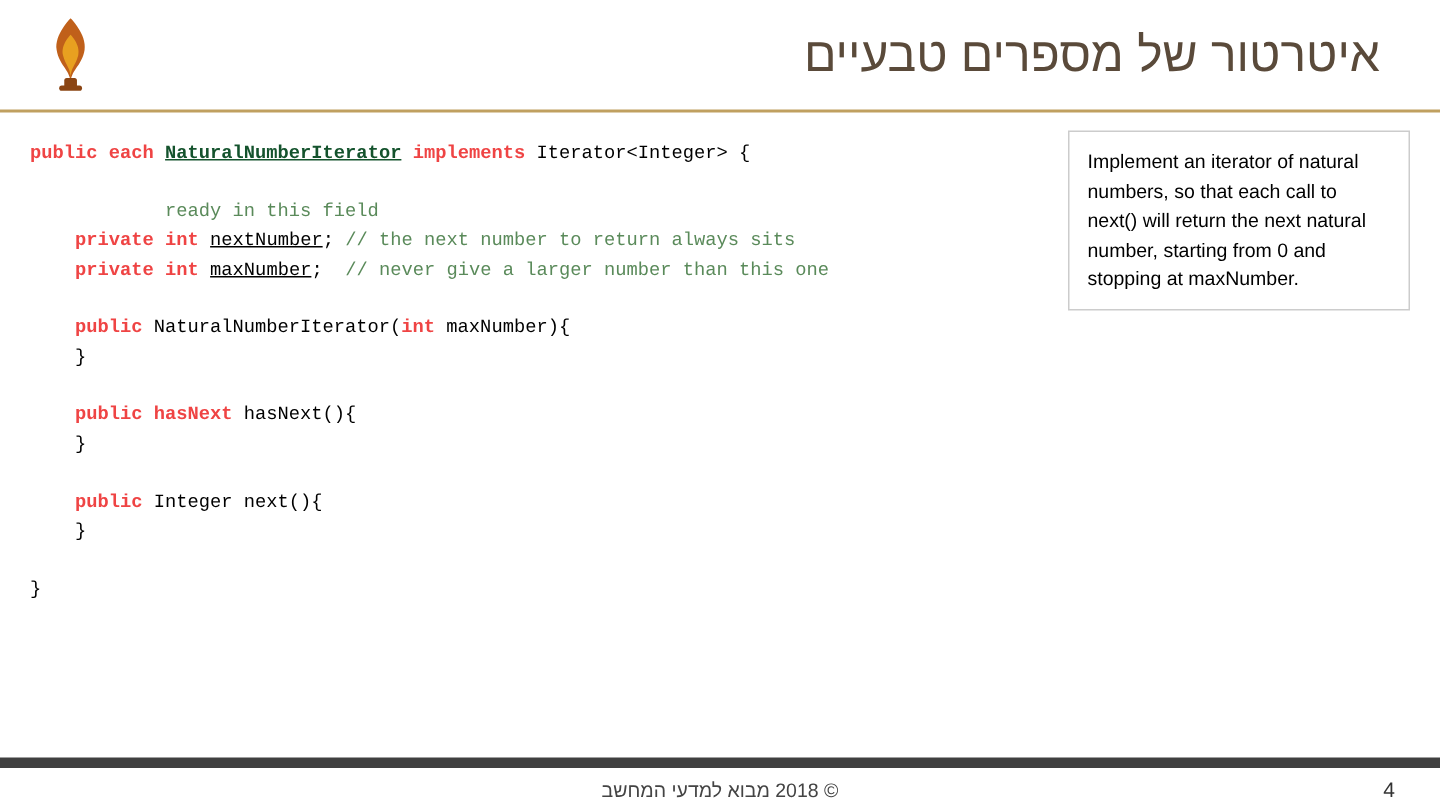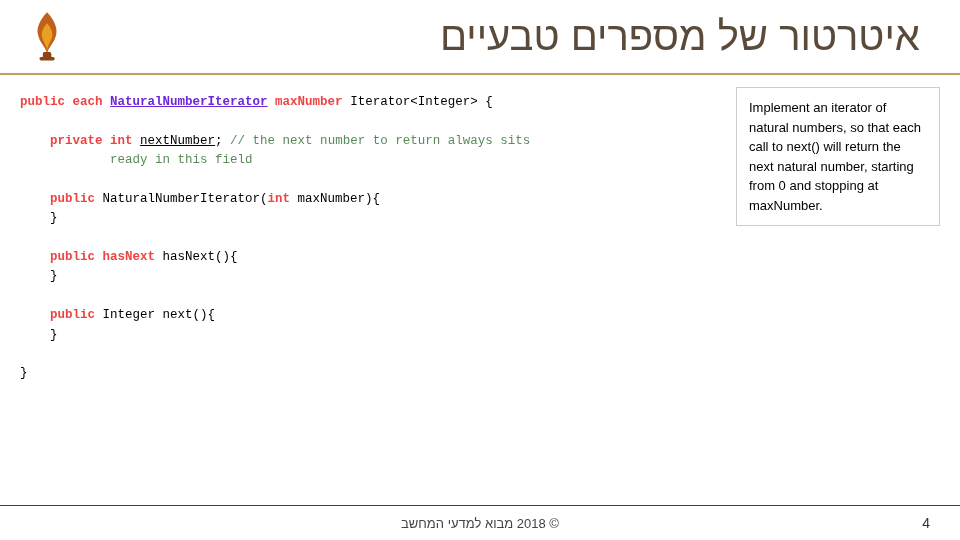--- a/index.html
+++ b/index.html
@@ -29,21 +29,21 @@
 
     .logo {
       width: 55px;
       height: 55px;
       position: absolute;
       left: 20px;
       top: 8px;
     }
 
     .title {
-      font-size: 40px;
+      font-size: 32px;
       color: #5a4a3a;
       font-family: Arial, 'Arial Hebrew', sans-serif;
       direction: rtl;
       font-weight: normal;
     }
 
     
     .main {
       display: flex;
       flex-direction: row;
@@ -64,61 +64,61 @@
       line-height: 1.55;
       color: #000000;
     }
 
     .code-block .keyword {
       color: #ef4444;
       font-weight: bold;
     }
 
     .code-block .classname {
-      color: #6d28d9;
+      color: #14532d;
       font-weight: bold;
     }
 
     .code-block .comment {
       color: #5a8a5a;
     }
 
     .code-block .underline {
       text-decoration: underline;
     }
 
     .code-line {
       display: block;
       white-space: pre;
     }
 
     
     .description-panel {
-      width: 204px;
+      width: 228px;
       border: 1px solid #cccccc;
       padding: 10px 12px;
       font-size: 13px;
       line-height: 1.5;
       color: #000000;
       background: #ffffff;
       height: fit-content;
       margin-top: 2px;
     }
 
     
     .footer {
       position: absolute;
       bottom: 0;
       left: 0;
       right: 0;
       height: 35px;
       display: flex;
       align-items: center;
       justify-content: center;
-      border-top: 1px solid #404040;
+      border-top: 7px solid #404040;
     }
 
     .footer-text {
       font-size: 13px;
       color: #444;
       direction: rtl;
     }
 
     .footer-page {
       position: absolute;
@@ -141,26 +141,27 @@
     <rect x="18" y="58" width="18" height="4" fill="#8B4513" rx="2"></rect>
   </svg>
   <h1 class="title">איטרטור של מספרים טבעיים</h1>
 </div>
 
 <div class="main">
 
   <div class="code-panel">
     <div class="code-block">
 
-      <span class="code-line"><span class="keyword">public</span> <span class="keyword">each</span> <span class="classname underline">NaturalNumberIterator</span> <span class="keyword">maxNumber</span> Iterator&lt;Integer&gt; {</span>
+      <span class="code-line"><span class="keyword">public</span> <span class="keyword">each</span> <span class="classname underline">NaturalNumberIterator</span> <span class="keyword">implements</span> Iterator&lt;Integer&gt; {</span>
 
       <span class="code-line">&nbsp;</span>
 
+      <span class="code-line">            <span class="comment">ready in this field</span></span>
       <span class="code-line">    <span class="keyword">private</span> <span class="keyword">int</span> <span class="underline">nextNumber</span>; <span class="comment">// the next number to return always sits</span></span>
-      <span class="code-line">            <span class="comment">ready in this field</span></span>
+      <span class="code-line">    <span class="keyword">private</span> <span class="keyword">int</span> <span class="underline">maxNumber</span>;  <span class="comment">// never give a larger number than this one</span></span>
 
       <span class="code-line">&nbsp;</span>
 
       <span class="code-line">    <span class="keyword">public</span> NaturalNumberIterator(<span class="keyword">int</span> maxNumber){</span>
       <span class="code-line">    }</span>
 
       <span class="code-line">&nbsp;</span>
 
       <span class="code-line">    <span class="keyword">public</span> <span class="keyword">hasNext</span> hasNext(){</span>
       <span class="code-line">    }</span>

